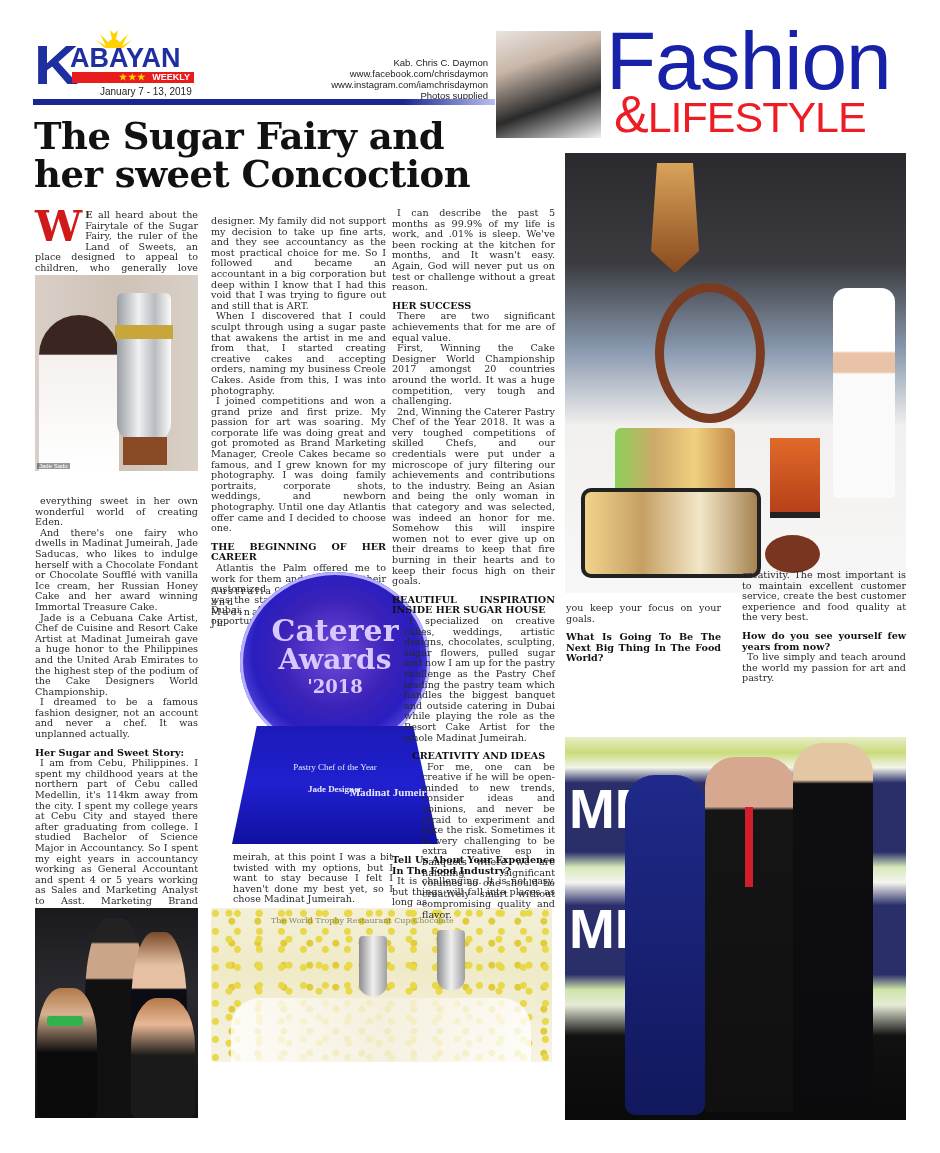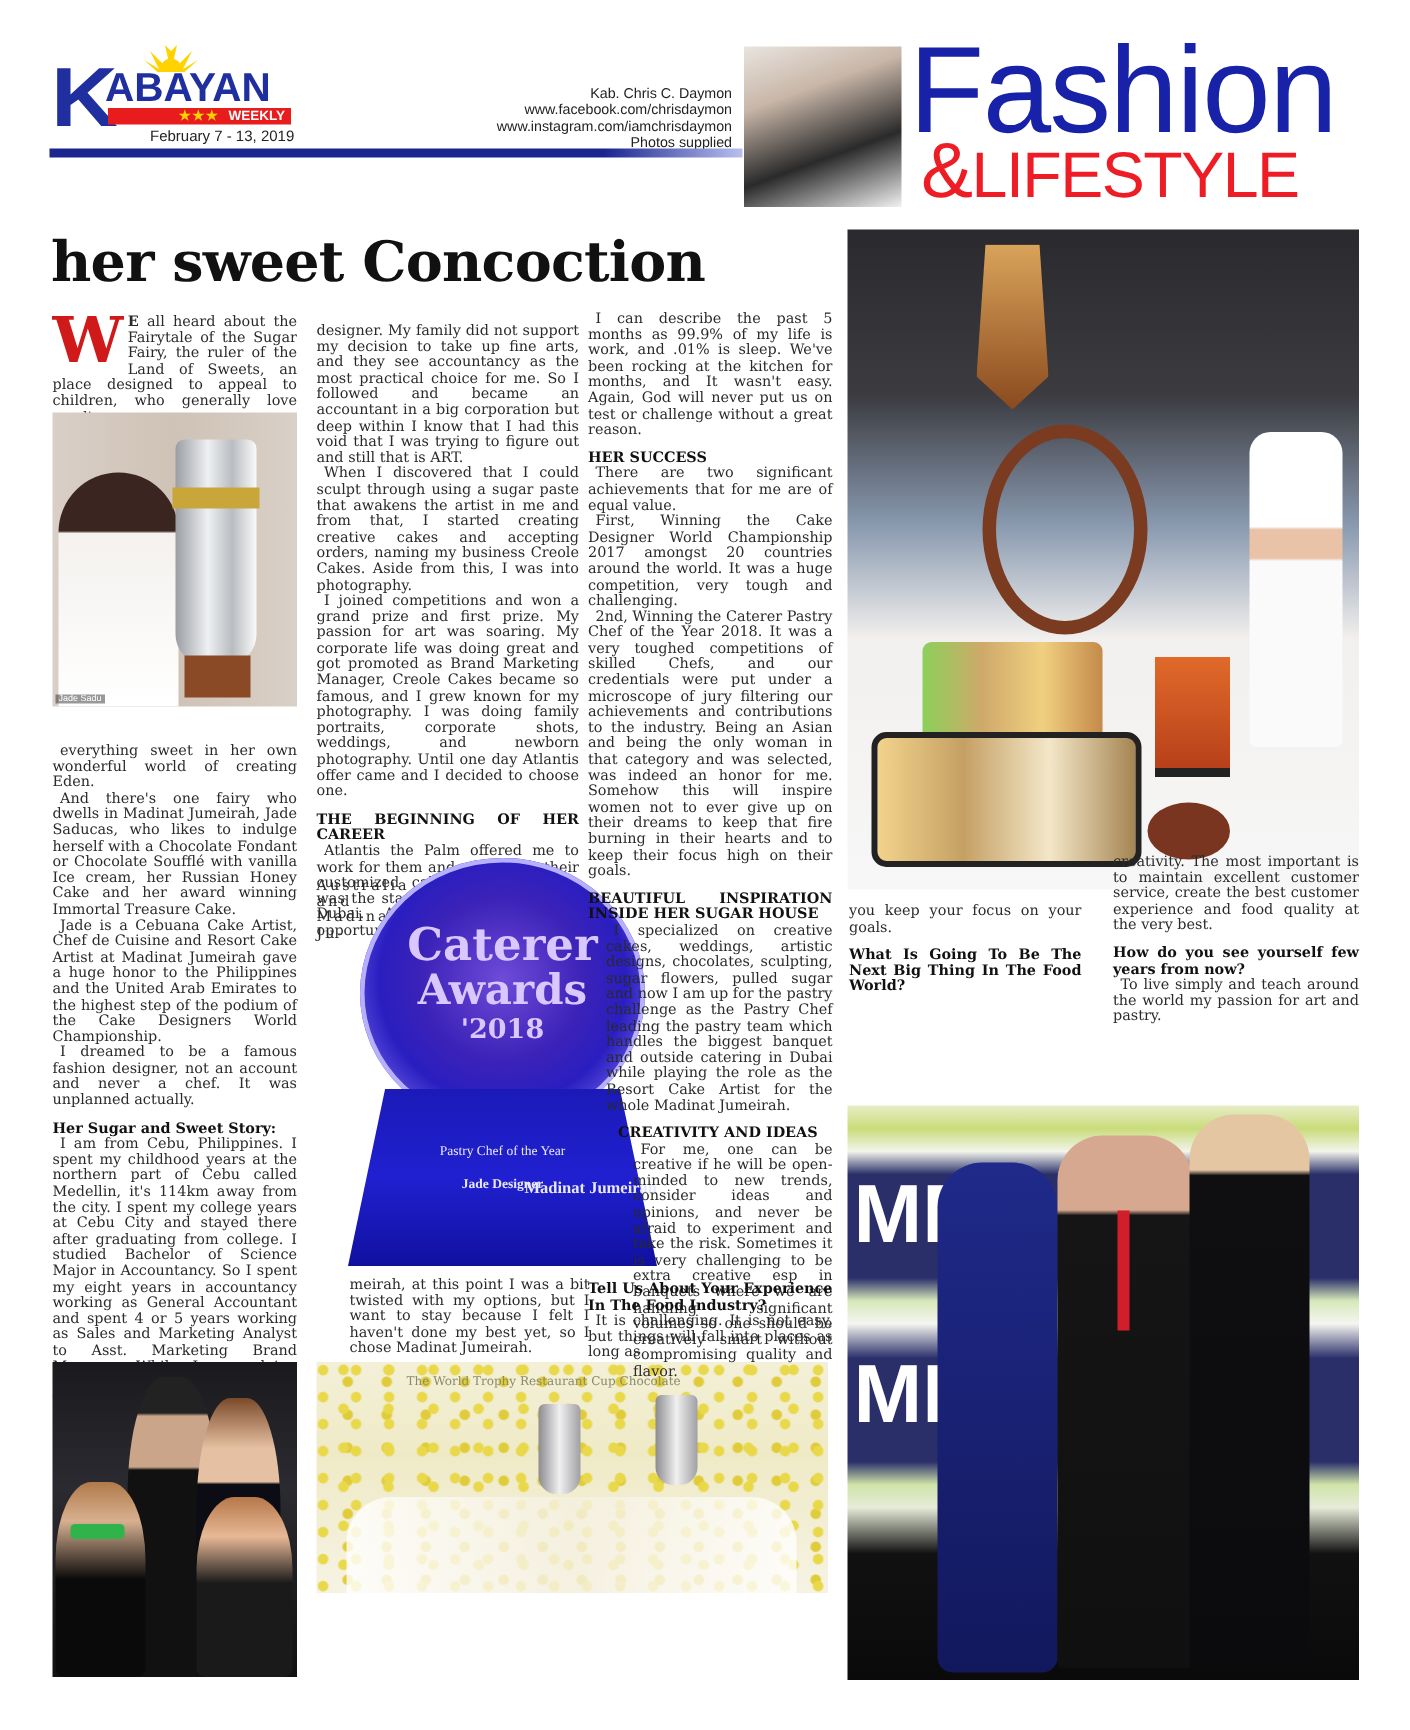--- a/index.html
+++ b/index.html
@@ -81,37 +81,37 @@
 
 <div class="abs logo-sun">
   <svg width="36" height="18" viewBox="0 0 36 18">
       <path d="M18 18 L4 4 L10 16 L0 10 L9 18 Z M18 18 L32 4 L26 16 L36 10 L27 18 Z M18 18 L14 0 L18 4 L22 0 Z" fill="#ffd200"></path>
       <circle cx="18" cy="16" r="7" fill="#ffd200"></circle>
     </svg>
 </div>
 <div class="abs logo-k">K</div>
 <div class="abs logo-abayan">ABAYAN</div>
 <div class="abs logo-weekly"><span class="stars">★★★</span><span>WEEKLY</span></div>
-<div class="abs pub-date">February 7 - 13, 2019</div>
+<div class="abs pub-date">January 7 - 13, 2019</div>
 
 <div class="abs byline">
   <div>Kab. Chris C. Daymon</div>
   <div>www.facebook.com/chrisdaymon</div>
   <div>www.instagram.com/iamchrisdaymon</div>
   <div>Photos supplied</div>
 </div>
 <div class="abs rule"></div>
 
 <div class="abs headshot photo"></div>
 
 <div class="abs fashion">Fashion</div>
 <div class="abs lifestyle"><span class="amp">&amp;</span><span>LIFESTYLE</span></div>
 
 <h1 class="abs title">
-  <br>
+  <span>The Sugar Fairy and</span><br>
   <span>her sweet Concoction</span>
 </h1>
 
 <div class="abs col" style="left:35px;top:210px;width:163px;">
   <span class="drop">W</span><span class="drop-rest">E</span><span> all heard about the Fairytale of the Sugar Fairy, the ruler of the Land of Sweets, an place designed to appeal to children, who generally love candies,</span>
 </div>
 
 <div class="abs photo ph-trophy">
   <div class="person"></div>
     <div class="cup"></div>

